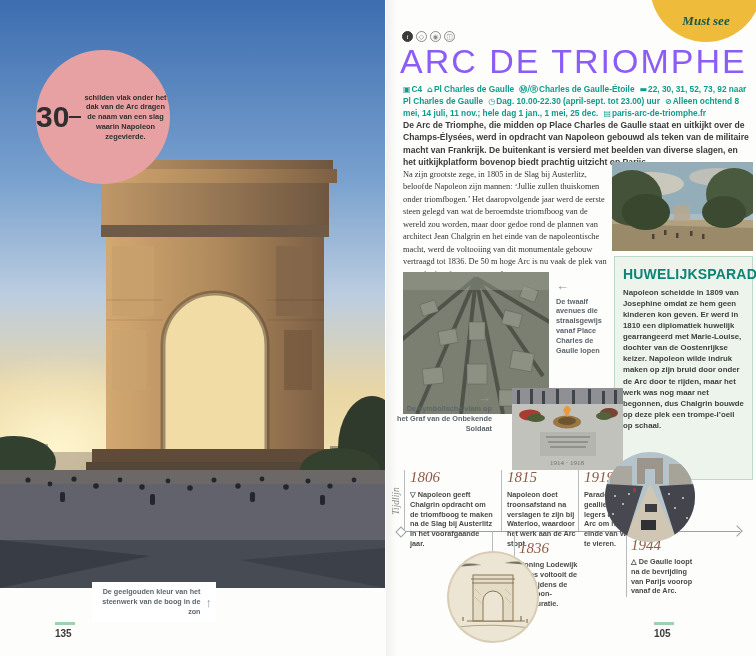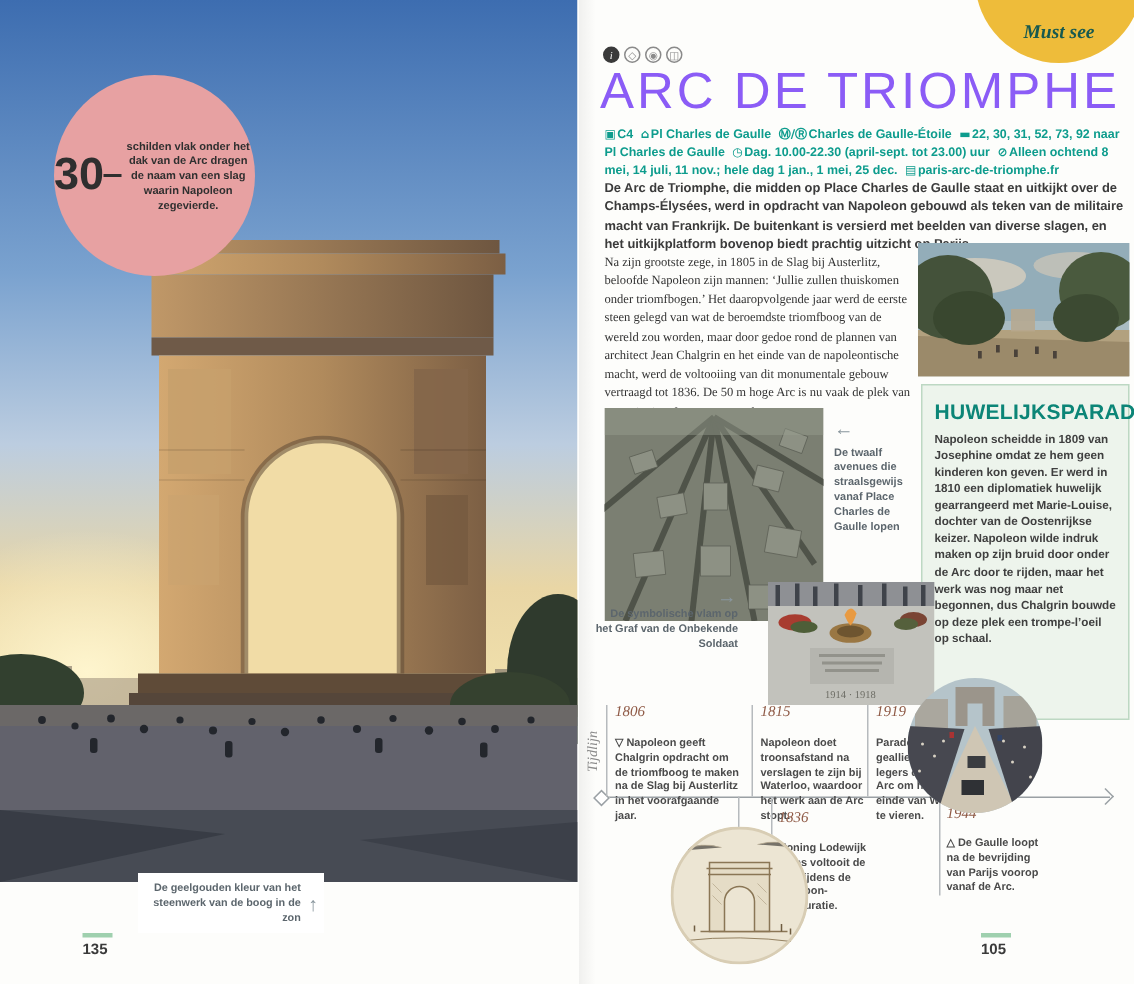--- a/index.html
+++ b/index.html
@@ -66,21 +66,21 @@
   
   #tl-label{left:371px;top:496px;width:50px;transform:rotate(-90deg);transform-origin:center;
             font-family:"Liberation Serif",serif;font-style:italic;font-size:9.5px;color:#8a8a8a;
             text-align:center;}
   #tl-line{left:400px;top:531px;width:340px;height:1px;background:#9aa0a4;}
   #tl-diamond{left:397px;top:528px;width:6px;height:6px;border:1px solid #9aa0a4;background:#fff;
               transform:rotate(45deg);}
   #tl-chev{left:733px;top:527px;width:8px;height:8px;border-top:1.5px solid #9aa0a4;
            border-right:1.5px solid #9aa0a4;transform:rotate(45deg);box-sizing:border-box;}
   .tl-rule{width:1px;background:#b6babd;}
-  .tl-year{font-family:"Liberation Serif",serif;font-style:italic;font-size:10px;color:#8f5a46;
+  .tl-year{font-family:"Liberation Serif",serif;font-style:italic;font-size:15px;color:#8f5a46;
            line-height:1;}
   .tl-text{font-size:7.3px;font-weight:bold;color:#4a4a4a;line-height:1.34;}
   #tl-r0{left:404px;top:470px;height:61px;} #tl-y0{left:410px;top:470px;} #tl-t0{left:410px;top:490px;width:84px;}
   #tl-r1{left:501px;top:470px;height:61px;} #tl-y1{left:507px;top:470px;} #tl-t1{left:507px;top:490px;width:80px;}
   #tl-r2{left:578px;top:470px;height:61px;} #tl-y2{left:584px;top:470px;} #tl-t2{left:584px;top:490px;width:54px;}
   #tl-conn{left:492px;top:531px;height:21px;}
   #tl-r3{left:514px;top:531px;height:80px;} #tl-y3{left:519px;top:541px;} #tl-t3{left:519px;top:560px;width:70px;}
   #tl-r4{left:626px;top:531px;height:66px;} #tl-y4{left:631px;top:538px;} #tl-t4{left:631px;top:557px;width:70px;}
   #parade-circle{left:605px;top:452px;width:90px;height:90px;border-radius:50%;overflow:hidden;}
   #engraving-circle{left:447px;top:551px;width:92px;height:92px;border-radius:50%;overflow:hidden;}

